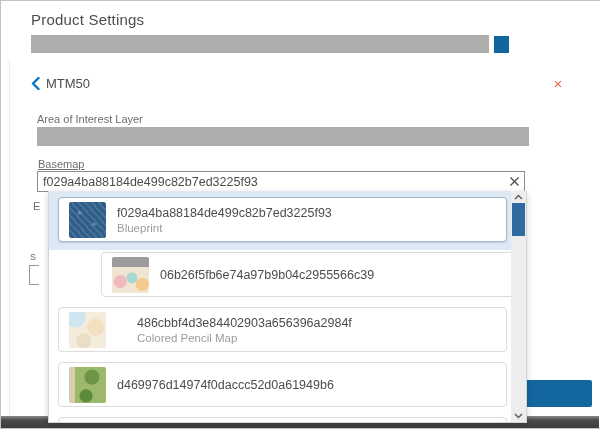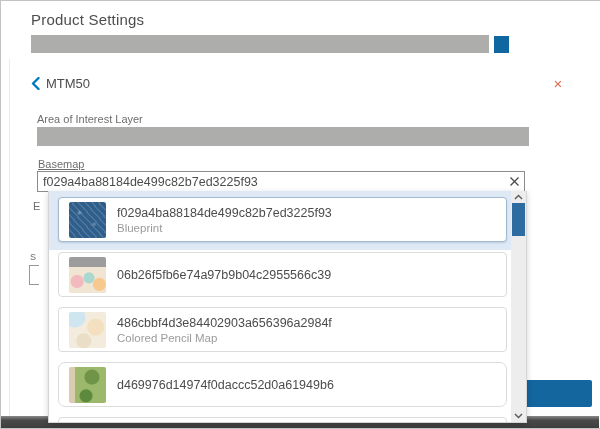--- a/index.html
+++ b/index.html
@@ -139,36 +139,36 @@
     <div class="option-row row-selected"></div>
 
     <div class="card card-selected" style="top:6px;">
       <div class="thumb thumb-blueprint"></div>
       <div class="opt-texts">
         <div class="opt-id">f029a4ba88184de499c82b7ed3225f93</div>
         <div class="opt-name">Blueprint</div>
       </div>
     </div>
 
-    <div class="card" style="top:61px;">
+    <div class="card" style="top:61px;margin-left:43px;">
       <div class="thumb thumb-charted"></div>
       <div class="opt-texts">
         <div class="opt-id">06b26f5fb6e74a97b9b04c2955566c39</div>
       </div>
     </div>
 
-    <div class="card" style="top:116px;">
+    <div class="card" style="top:116px;gap:20px;">
       <div class="thumb thumb-pencil"></div>
       <div class="opt-texts">
         <div class="opt-id">486cbbf4d3e84402903a656396a2984f</div>
         <div class="opt-name">Colored Pencil Map</div>
       </div>
     </div>
 
-    <div class="card" style="top:171px;border-radius:7px;">
+    <div class="card" style="top:171px;">
       <div class="thumb thumb-community"></div>
       <div class="opt-texts">
         <div class="opt-id">d469976d14974f0daccc52d0a61949b6</div>
       </div>
     </div>
 
     <div class="card" style="top:226px;"></div>
 
     <div class="dd-scrollbar">
       <div class="arrow dd-arrow-up">

